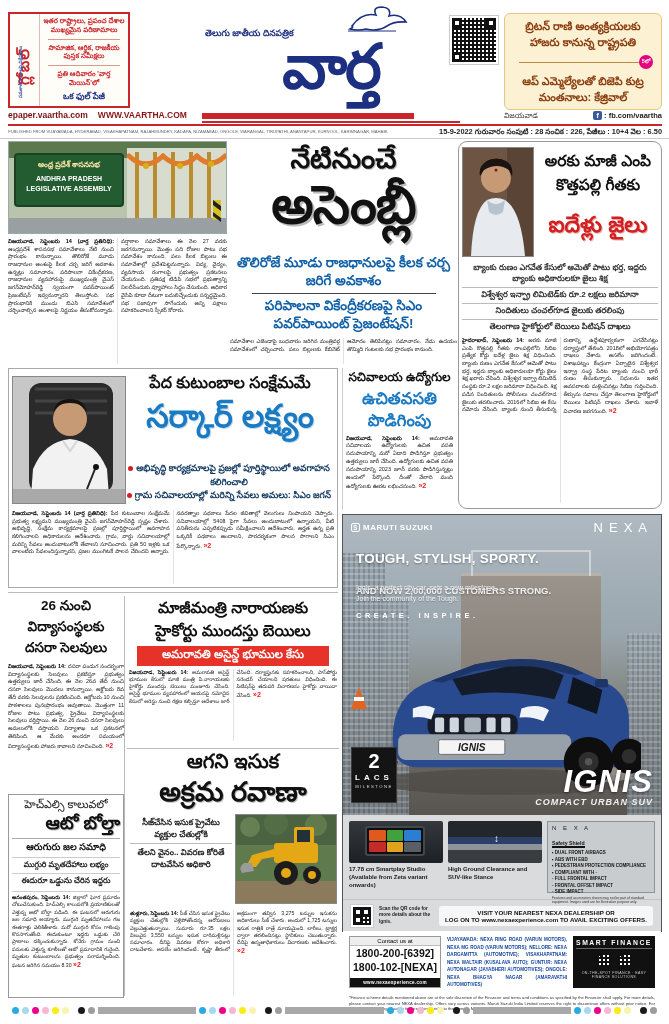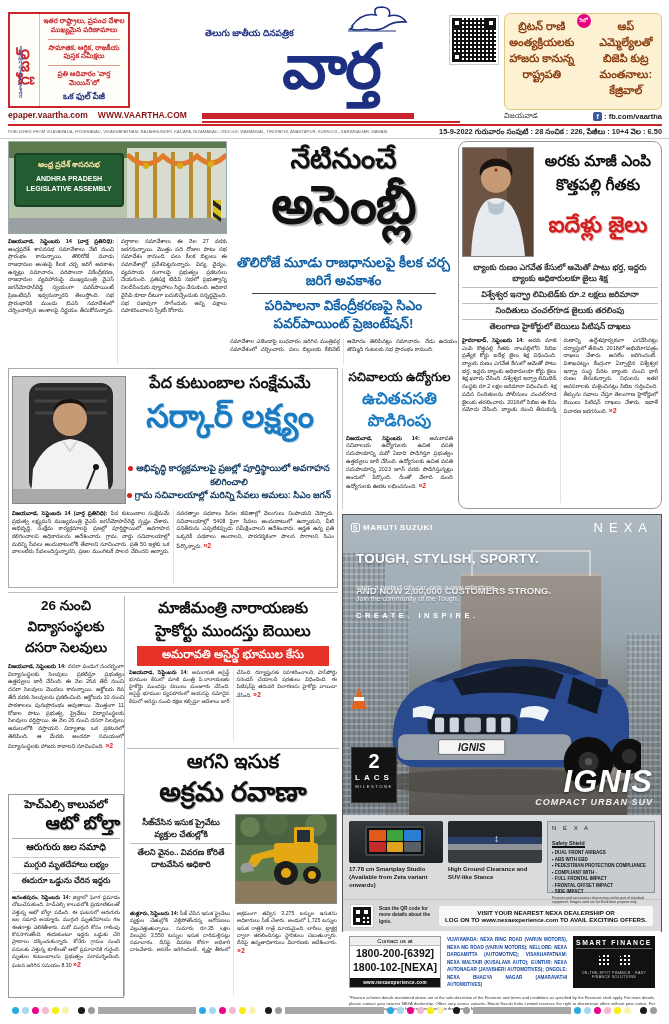--- a/index.html
+++ b/index.html
@@ -20,25 +20,25 @@
   .logo{left:200px;top:28px;width:262px;height:88px;font-size:62px;font-weight:800;color:#1c2f80;text-align:center;line-height:1.25;letter-spacing:-2px;}
   .bar1{left:202px;top:113px;width:212px;height:6px;background:#c9252b;}
   .bar2{left:202px;top:121px;width:258px;height:2px;background:#c9252b;}
   .qr{background:
       repeating-linear-gradient(0deg,#111 0 2px,transparent 2px 4px),
       repeating-linear-gradient(90deg,#111 0 2px,#fff 2px 4px);
       position:relative;border:2px solid #fff;outline:1px solid #ccc;}
   .qr i{position:absolute;width:10px;height:10px;background:#fff;border:3px solid #111;}
   .qr i.a{left:0;top:0}.qr i.b{right:0;top:0}.qr i.c{left:0;bottom:0}
   .qr-top{left:450px;top:16px;width:48px;height:48px;}
-  .rightbox{left:504px;top:13px;width:158px;height:97px;background:#fcf1d3;border:1px solid #e3c884;border-radius:6px;padding:5px 4px 3px;display:flex;flex-direction:row;justify-content:space-between;}
+  .rightbox{left:504px;top:13px;width:158px;height:97px;background:#fcf1d3;border:1px solid #e3c884;border-radius:6px;padding:5px 4px 3px;display:flex;flex-direction:column;justify-content:space-between;}
   .rb-h{font-size:11px;font-weight:800;color:#8a3c0f;text-align:center;line-height:1.45;}
   .rb-div{position:relative;height:1px;background:#b98c4a;margin:2px 10px;}
   .rb-badge{position:absolute;right:-6px;top:-7px;width:14px;height:14px;border-radius:50%;background:#e5007d;color:#fff;font-size:5.5px;font-weight:800;display:flex;align-items:center;justify-content:center;}
-  .cityfb{left:504px;top:111px;width:158px;display:flex;justify-content:space-between;align-items:center;font-size:7.5px;color:#333;}
+  .cityfb{left:504px;top:111px;width:158px;display:flex;justify-content:space-between;align-items:flex-start;font-size:7.5px;color:#333;}
   .fbwrap{display:flex;align-items:center;gap:2px;font-weight:800;color:#222;}
   .fbic{width:9px;height:9px;background:#3b5998;color:#fff;border-radius:2px;font-size:7px;font-weight:800;display:inline-flex;align-items:center;justify-content:center;}
   .redrule{left:8px;top:124px;width:654px;height:2px;background:#c9252b;}
   .pubfrom{left:8px;top:129px;width:380px;font-size:4.2px;color:#666;white-space:nowrap;overflow:hidden;}
   .datetop{left:320px;top:127px;width:342px;font-size:7.4px;font-weight:800;color:#222;text-align:right;}
   .grayrule{left:0;top:138px;width:669px;height:1px;background:#ccc;}
   
   .body2{column-count:2;column-gap:7px;column-rule:1px solid #e2e2e2;font-size:5.5px;line-height:1.4;text-align:justify;color:#222;overflow:hidden;}
   .body1{font-size:5.5px;line-height:1.42;text-align:justify;color:#222;overflow:hidden;}
   .dl{font-weight:800;color:#000;}
@@ -73,21 +73,21 @@
   .s-h1{font-size:12px;font-weight:800;color:#111;text-align:center;}
   .s-h2{font-size:16.5px;font-weight:800;color:#1a7ac2;text-align:center;line-height:1.35;}
   .s-body{margin-top:3px;height:72px;}
   
   .hrule{background:#bbb;height:1px;}
   .vline{background:#bbb;width:1px;}
   .dasara{left:8px;top:596px;width:116px;height:194px;}
   .d-h{font-size:13.5px;font-weight:800;color:#111;text-align:center;line-height:1.55;}
   .d-body{margin-top:4px;height:120px;}
   .auto-box{left:8px;top:794px;width:116px;height:204px;border:1px solid #999;padding:3px;}
-  .a-kick{font-size:11px;font-weight:700;color:#111;text-align:center;}
+  .a-kick{font-size:11px;font-weight:400;color:#111;text-align:center;}
   .a-h{font-size:18px;font-weight:800;color:#111;text-align:right;text-shadow:1px 1px 0 #bbb;}
   .a-s1{font-size:9.5px;font-weight:800;color:#111;text-align:center;padding:2px 0;border-top:1px solid #aaa;}
   .a-s{font-size:7.8px;font-weight:700;color:#222;text-align:center;padding:2px 0;border-top:1px solid #ccc;}
   .a-body{margin-top:2px;height:104px;border-top:1px solid #ccc;padding-top:2px;}
   .naray{left:127px;top:596px;width:212px;height:150px;}
   .n-h{font-size:15.5px;font-weight:800;color:#111;text-align:center;line-height:1.5;}
   .n-banner{margin:3px 10px;background:#e63228;color:#fff;font-size:11.5px;font-weight:800;text-align:center;padding:2px 0;}
   .n-body{margin:3px 2px 0;height:72px;}
   .sand{left:127px;top:750px;width:212px;height:248px;}
   .sd-h1{font-size:20px;font-weight:800;color:#111;text-align:center;}

